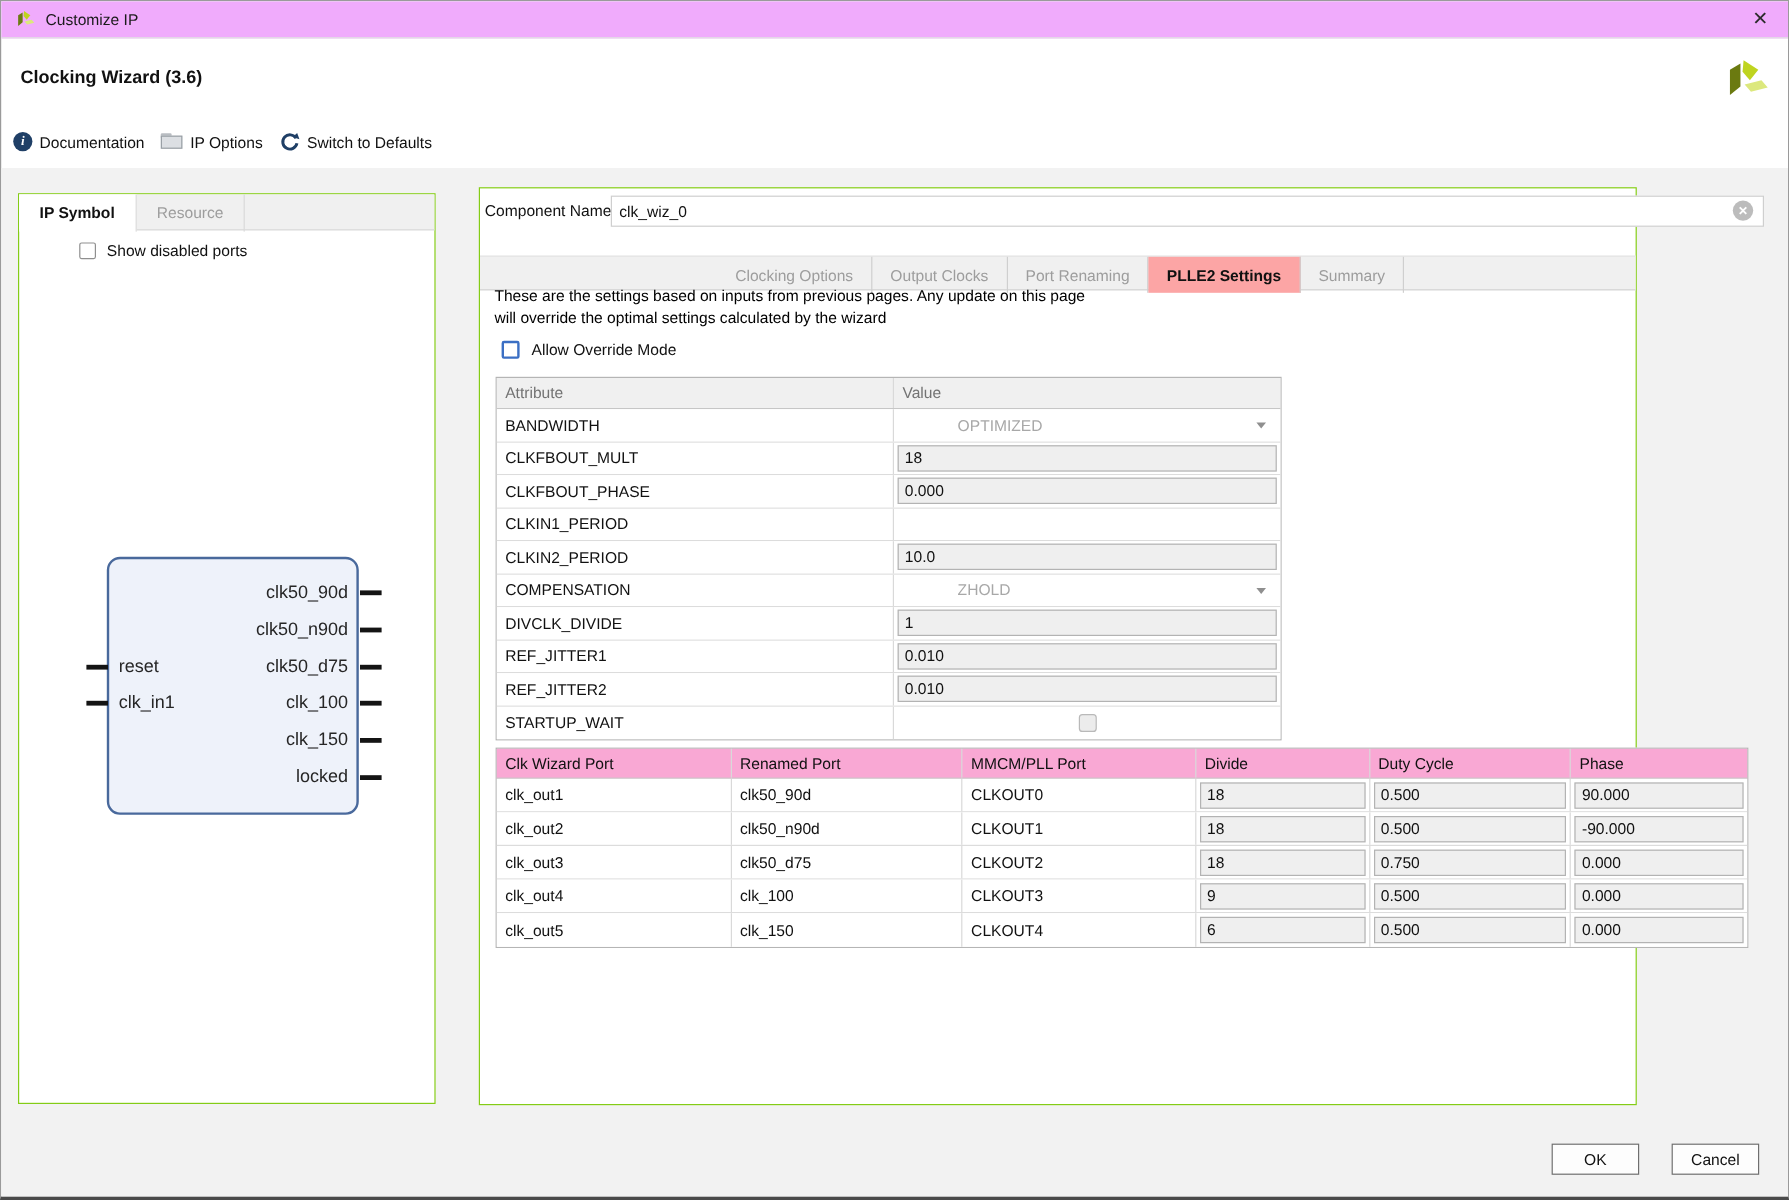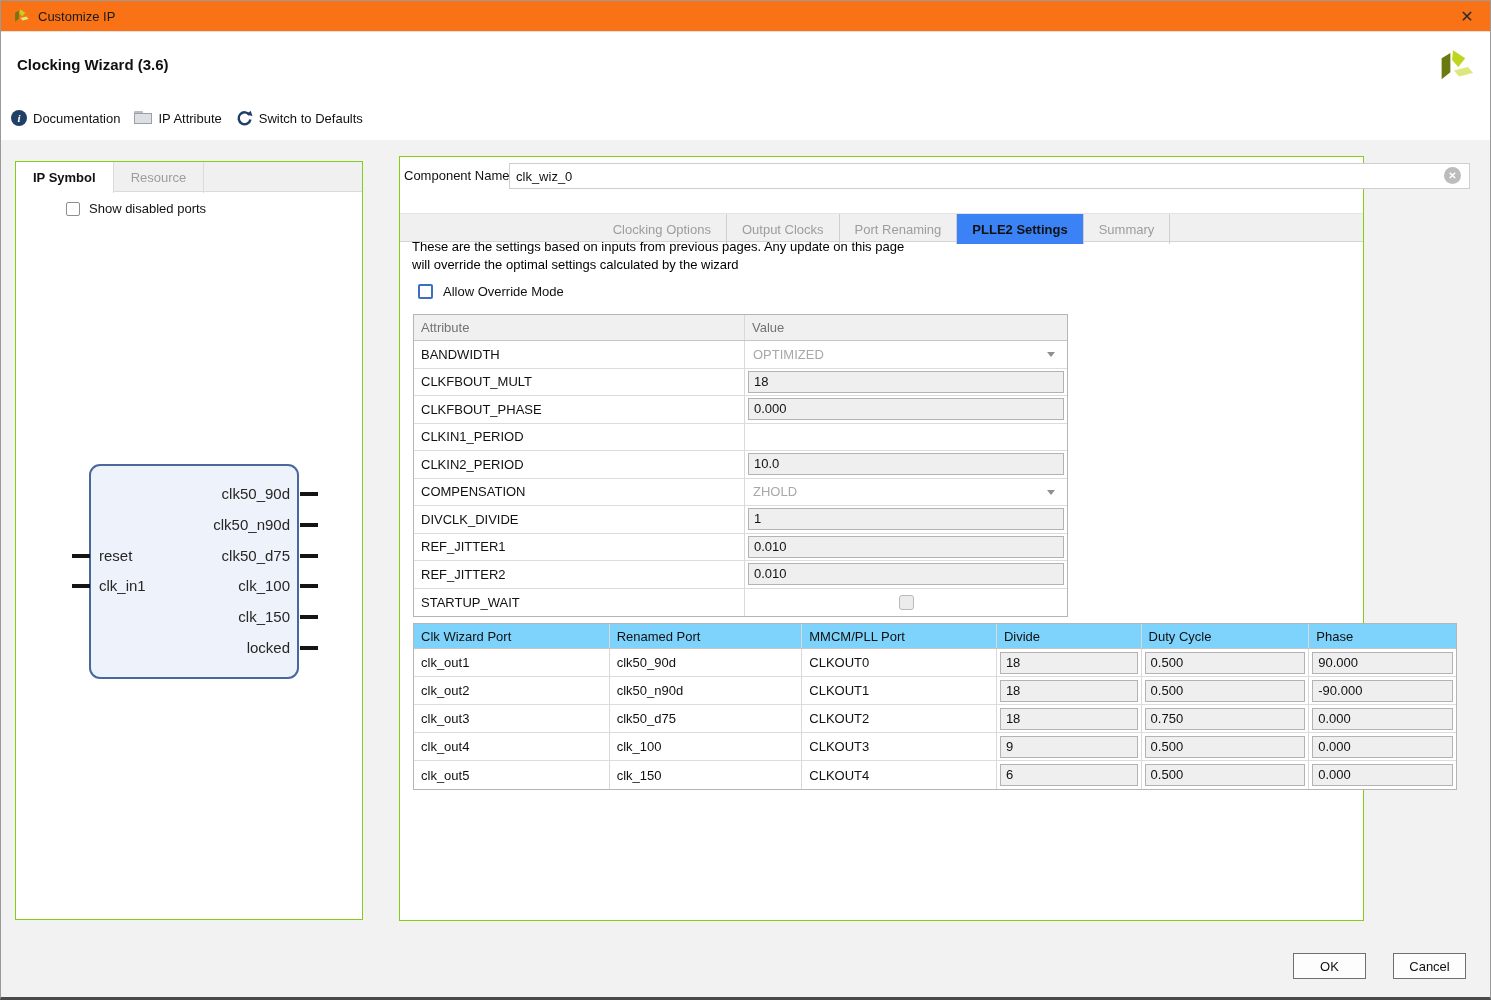--- a/index.html
+++ b/index.html
@@ -1,21 +1,21 @@
 <!DOCTYPE html>
 <html><head>
 <meta charset="utf-8">
 <style>
   html,body{margin:0;padding:0;background:#e8e8e8;font-family:"Liberation Sans",sans-serif;}
   *{box-sizing:border-box;}
   .window{position:relative;width:1491px;height:1000px;background:#ffffff;
     border:1px solid #9a9a9a;border-bottom:3px solid #4a4a4a;overflow:hidden;
     font-family:"Liberation Sans",sans-serif;color:#1a1a1a;}
   
-  .titlebar{position:absolute;left:0;top:0;width:100%;height:31px;background:#f97316;
+  .titlebar{position:absolute;left:0;top:0;width:100%;height:31px;background:#f0abfc;
     border-bottom:1px solid #e2e2e2;display:flex;align-items:center;}
   .titlebar .app-icon{margin-left:10px;width:18px;height:18px;}
   .titlebar .title-text{margin-left:9px;font-size:13px;color:#1a1a1a;}
   .close-x{position:absolute;right:12px;top:4px;width:22px;height:22px;font-size:16px;
     color:#2b2b2b;display:flex;align-items:center;justify-content:center;cursor:default;}
   
   .wizard-title{position:absolute;left:16px;top:55px;font-size:15px;font-weight:bold;color:#111;}
   .brand-logo{position:absolute;right:16px;top:44px;width:42px;height:42px;}
   
   .toolbar{position:absolute;left:10px;top:104px;height:26px;display:flex;align-items:center;gap:14px;}
@@ -52,45 +52,45 @@
   .compname-label{position:absolute;left:4px;top:11px;font-size:13px;color:#111;}
   .compname-input{position:absolute;left:109px;top:6px;width:961px;height:26px;border:1px solid #cfcfcf;
     background:#fff;font-size:13px;font-family:"Liberation Sans",sans-serif;color:#111;padding:0 26px 0 6px;}
   .clear-icon{position:absolute;left:1044px;top:10px;width:17px;height:17px;border-radius:50%;
     background:#bcbcbc;color:#fff;font-size:10px;font-weight:bold;display:flex;align-items:center;justify-content:center;}
   
   .rtabbar{position:absolute;left:0;top:56px;width:100%;height:29px;background:#f0f0f0;
     border-bottom:1px solid #d4d4d4;border-top:1px solid #e4e4e4;display:flex;padding-left:5px;justify-content:center;}
   .rtab{height:30px;padding:0 15px;display:flex;align-items:center;font-size:13px;color:#9d9d9d;
     border-right:1px solid #cfcfcf;cursor:default;}
-  .rtab.active{background:#3b82f6;color:#111;font-weight:bold;}
+  .rtab.active{background:#fca5a5;color:#111;font-weight:bold;}
   .info-line{position:absolute;left:12px;font-size:13px;color:#000000;}
   .override-row{position:absolute;left:18px;top:127px;display:flex;align-items:center;gap:10px;}
   .cb-blue{width:15px;height:15px;background:#fff;border:2px solid #3b6fc4;border-radius:2px;}
   .override-row span{font-size:13px;color:#111;}
   
   .attr-table{position:absolute;left:13px;top:157px;width:655px;border:1px solid #b5b5b5;background:#fff;}
   .t-header{display:flex;background:#f0f0f0;border-bottom:1px solid #c6c6c6;height:26px;align-items:center;}
   .t-header .hc{font-size:13px;color:#737373;padding-left:7px;height:100%;display:flex;align-items:center;}
   .attr-col1{width:331px;border-right:1px solid #d9d9d9;}
   .attr-col2{width:322px;}
   .a-row{display:flex;height:27.5px;border-bottom:1px solid #dcdcdc;align-items:center;background:#fff;}
   .a-row:last-child{border-bottom:none;}
   .a-name{width:331px;border-right:1px solid #d9d9d9;font-size:13px;color:#111;padding-left:7px;
     height:100%;display:flex;align-items:center;}
   .a-val{width:322px;height:100%;position:relative;display:flex;align-items:center;}
   .inset{margin:0 3px;width:316px;height:22px;background:#efefef;border:1px solid #b3b3b3;
     font-size:13px;color:#111;line-height:20px;padding-left:5px;}
-  .ddown{width:100%;height:100%;display:flex;align-items:center;padding-left:8px;font-size:13px;color:#a8a8a8;}
+  .ddown{width:100%;height:100%;display:flex;align-items:center;padding-left:8px;font-size:13px;color:#a8a8a8;margin-left:45px;}
   .dd-arrow{position:absolute;right:12px;top:11px;width:0;height:0;border-left:4px solid transparent;
     border-right:4px solid transparent;border-top:5px solid #8f8f8f;}
   .cb-gray{width:15px;height:15px;background:#ececec;border:1px solid #b9b9b9;border-radius:3px;margin:0 auto;}
   
   .ports-table{position:absolute;left:13px;top:466px;width:1044px;border:1px solid #b5b5b5;background:#fff;}
-  .p-header{display:flex;background:#7dd3fc;border-bottom:1px solid #c6c6c6;height:25px;align-items:center;}
+  .p-header{display:flex;background:#f9a8d4;border-bottom:1px solid #c6c6c6;height:25px;align-items:center;}
   .p-header .hc{font-size:13px;color:#111;padding-left:7px;height:100%;display:flex;align-items:center;
     border-right:1px solid #d9d9d9;}
   .p-header .hc:last-child{border-right:none;}
   .p-row{display:flex;height:28px;border-bottom:1px solid #dcdcdc;align-items:center;background:#fff;}
   .p-row:last-child{border-bottom:none;}
   .p-cell{height:100%;display:flex;align-items:center;font-size:13px;color:#111;padding-left:7px;
     border-right:1px solid #d9d9d9;}
   .p-cell.boxed{padding:0;position:relative;}
   .p-cell:last-child{border-right:none;}
   .c1{width:196px;} .c2{width:193px;} .c3{width:195px;} .c4{width:145px;} .c5{width:168px;} .c6{width:147px;}
@@ -126,21 +126,21 @@
   <div class="toolbar">
     <div class="tool-item">
       <span class="info-icon">i</span>
       <span>Documentation</span>
     </div>
     <div class="tool-item">
       <span class="folder-icon">
           <span class="back"></span>
           <span class="body"></span>
         </span>
-      <span>IP Attribute</span>
+      <span>IP Options</span>
     </div>
     <div class="tool-item">
       <svg class="refresh-icon" viewBox="0 0 18 18">
         <path d="M14.5 5.5 A6.3 6.3 0 1 0 15.3 10" fill="none" stroke="#1f3f66" stroke-width="2.6"></path>
         <polygon points="11.5,4.5 17.5,6.5 15.5,0.8" fill="#1f3f66"></polygon>
       </svg>
       <span>Switch to Defaults</span>
     </div>
   </div>
 

